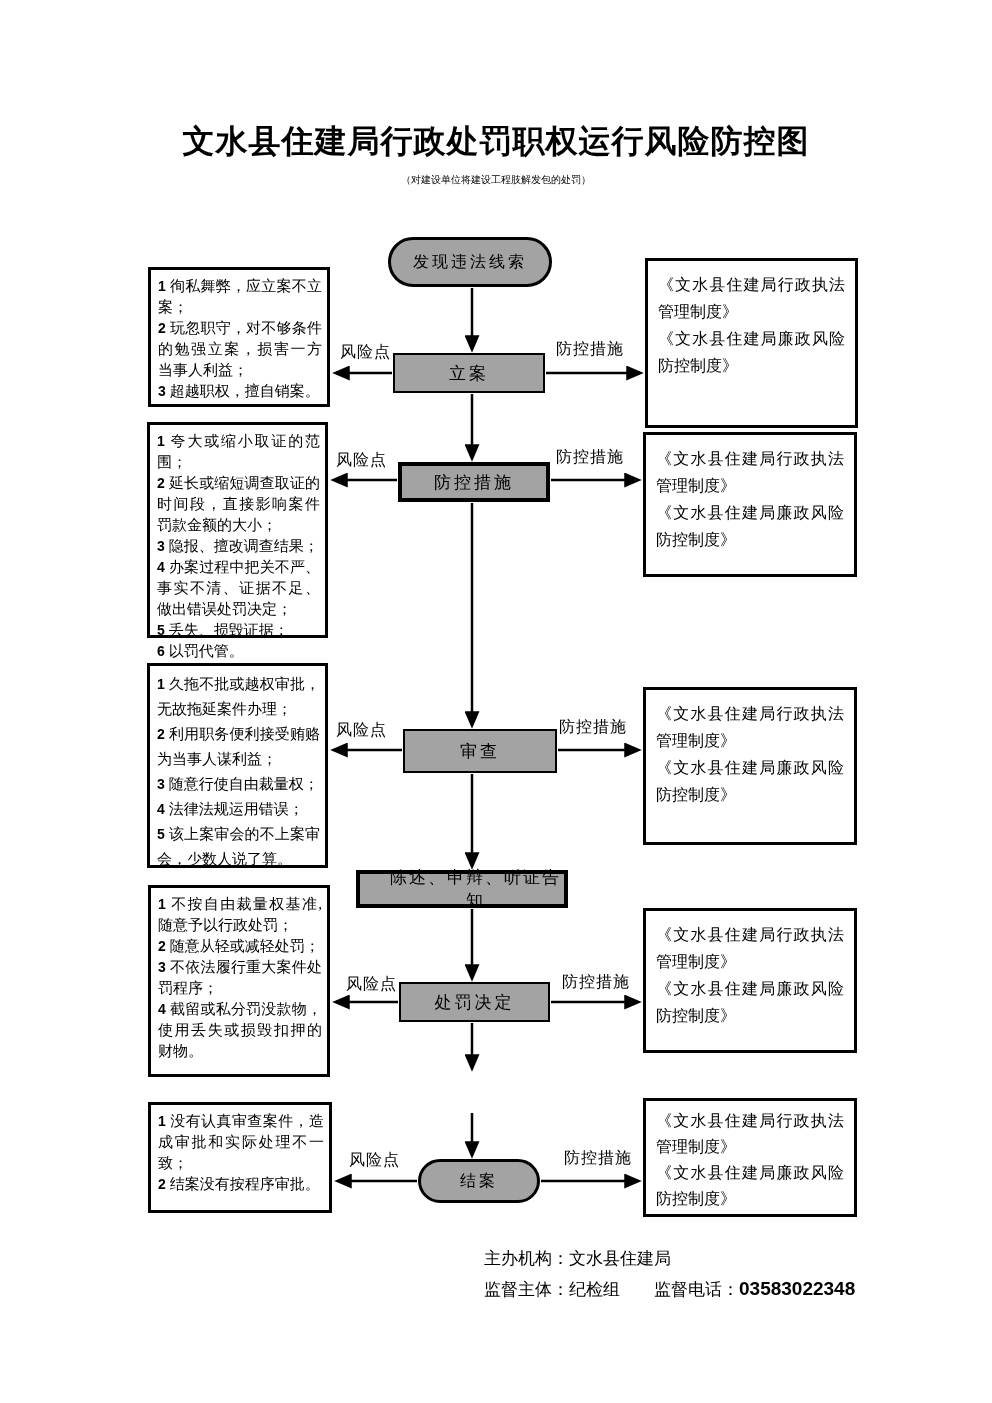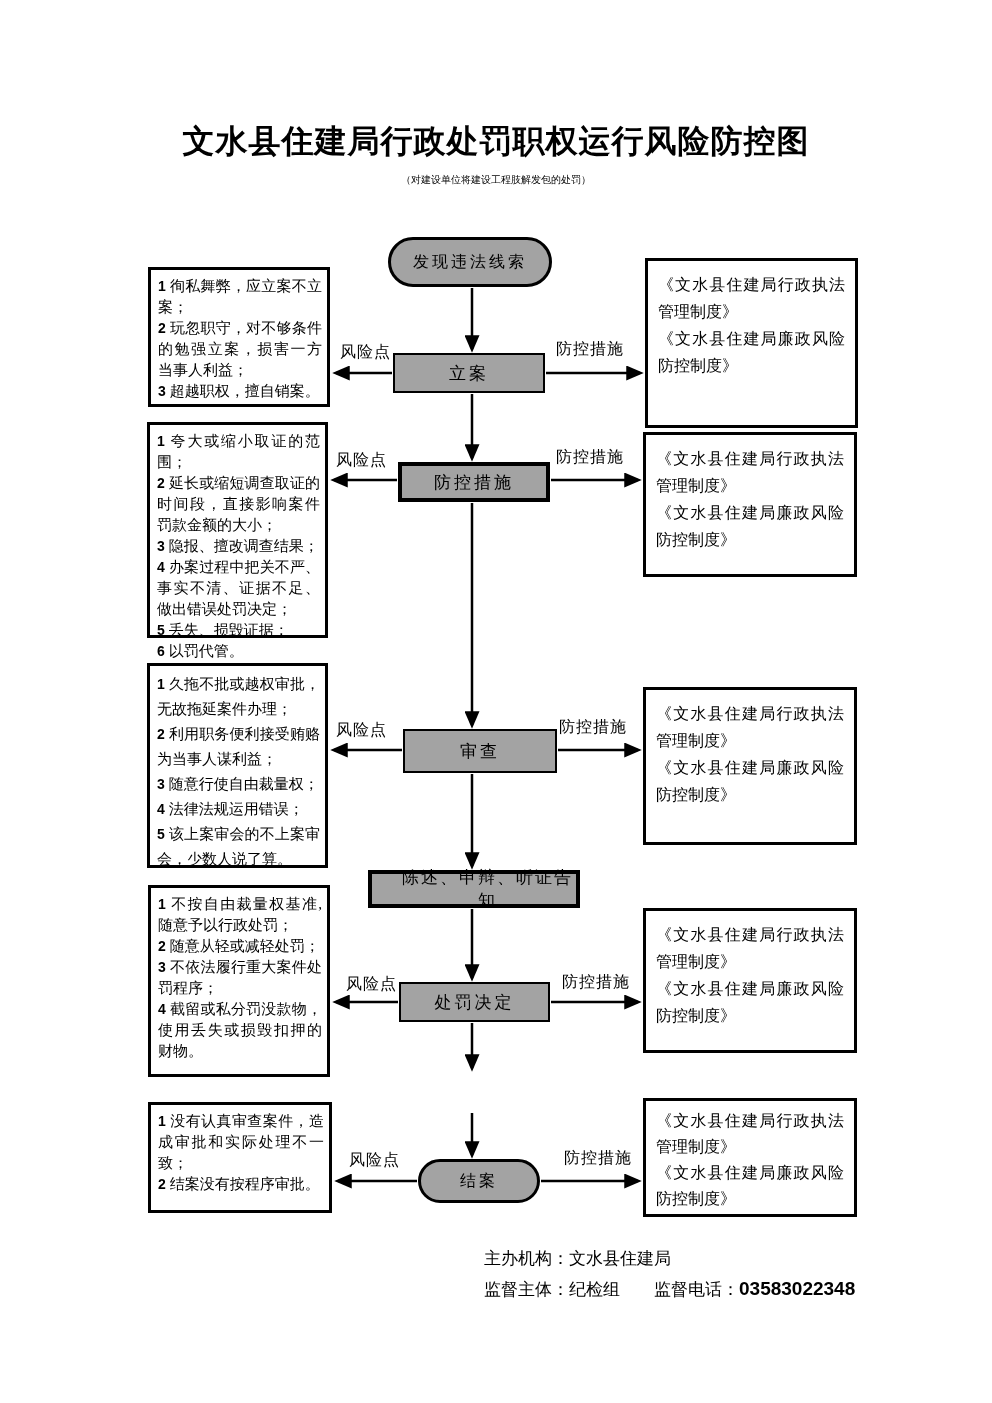--- a/index.html
+++ b/index.html
@@ -77,21 +77,21 @@
     <line x1="551" y1="480" x2="638" y2="480" stroke="#000" stroke-width="2.5" marker-end="url(#ah)"></line>
     <line x1="558" y1="750" x2="638" y2="750" stroke="#000" stroke-width="2.5" marker-end="url(#ah)"></line>
     <line x1="551" y1="1002" x2="638" y2="1002" stroke="#000" stroke-width="2.5" marker-end="url(#ah)"></line>
     <line x1="541" y1="1181" x2="638" y2="1181" stroke="#000" stroke-width="2.5" marker-end="url(#ah)"></line>
   </svg>
 
   <div class="node stadium" style="left:388px;top:237px;width:164px;height:50px;">发现违法线索</div>
   <div class="node" style="left:393px;top:353px;width:152px;height:40px;">立案</div>
   <div class="node thick" style="left:398px;top:462px;width:152px;height:40px;">防控措施</div>
   <div class="node" style="left:403px;top:729px;width:154px;height:44px;">审查</div>
-  <div class="node thick" style="left:368px;top:870px;width:212px;height:38px;letter-spacing:2px;padding-left:27px;">陈述、申辩、听证告知</div>
+  <div class="node thick" style="left:356px;top:870px;width:212px;height:38px;letter-spacing:2px;padding-left:27px;">陈述、申辩、听证告知</div>
   <div class="node" style="left:399px;top:982px;width:151px;height:40px;">处罚决定</div>
   <div class="node stadium" style="left:418px;top:1159px;width:122px;height:44px;">结案</div>
 
   <div class="flow-label" style="left:340px;top:342px;">风险点</div>
   <div class="flow-label" style="left:336px;top:450px;">风险点</div>
   <div class="flow-label" style="left:336px;top:720px;">风险点</div>
   <div class="flow-label" style="left:346px;top:974px;">风险点</div>
   <div class="flow-label" style="left:349px;top:1150px;">风险点</div>
   <div class="flow-label" style="left:556px;top:339px;">防控措施</div>
   <div class="flow-label" style="left:556px;top:447px;">防控措施</div>

